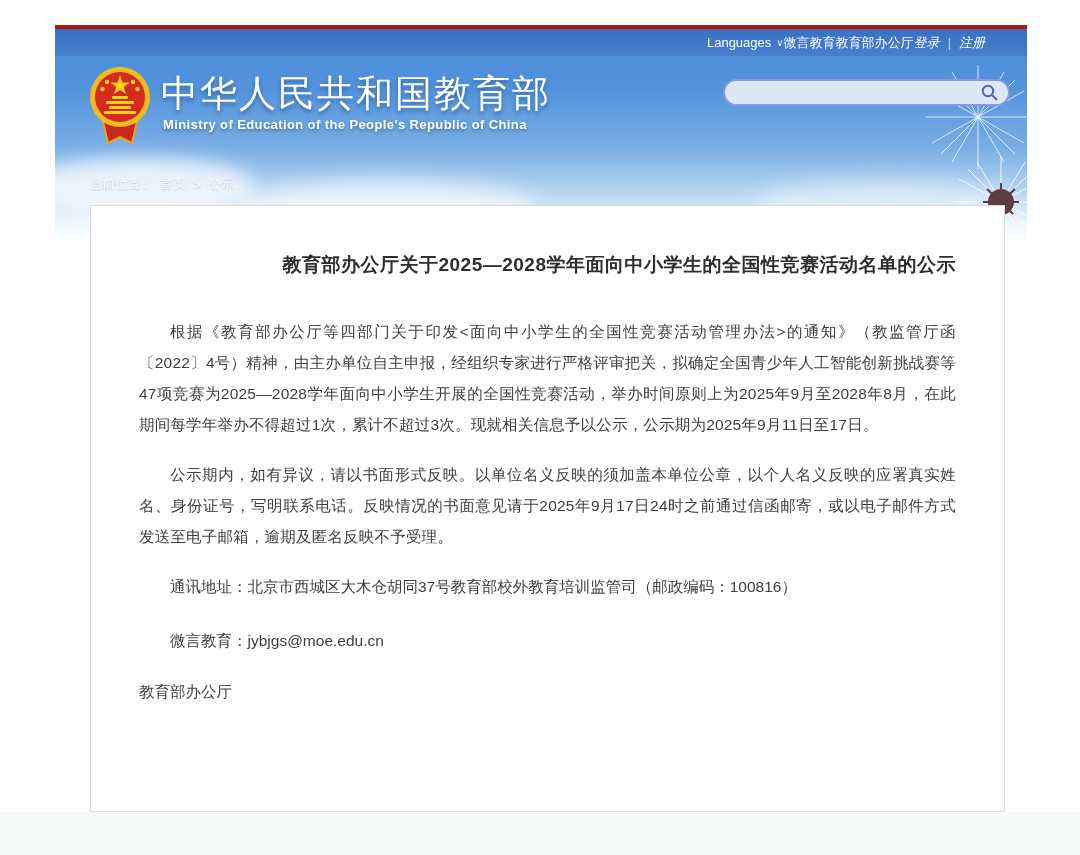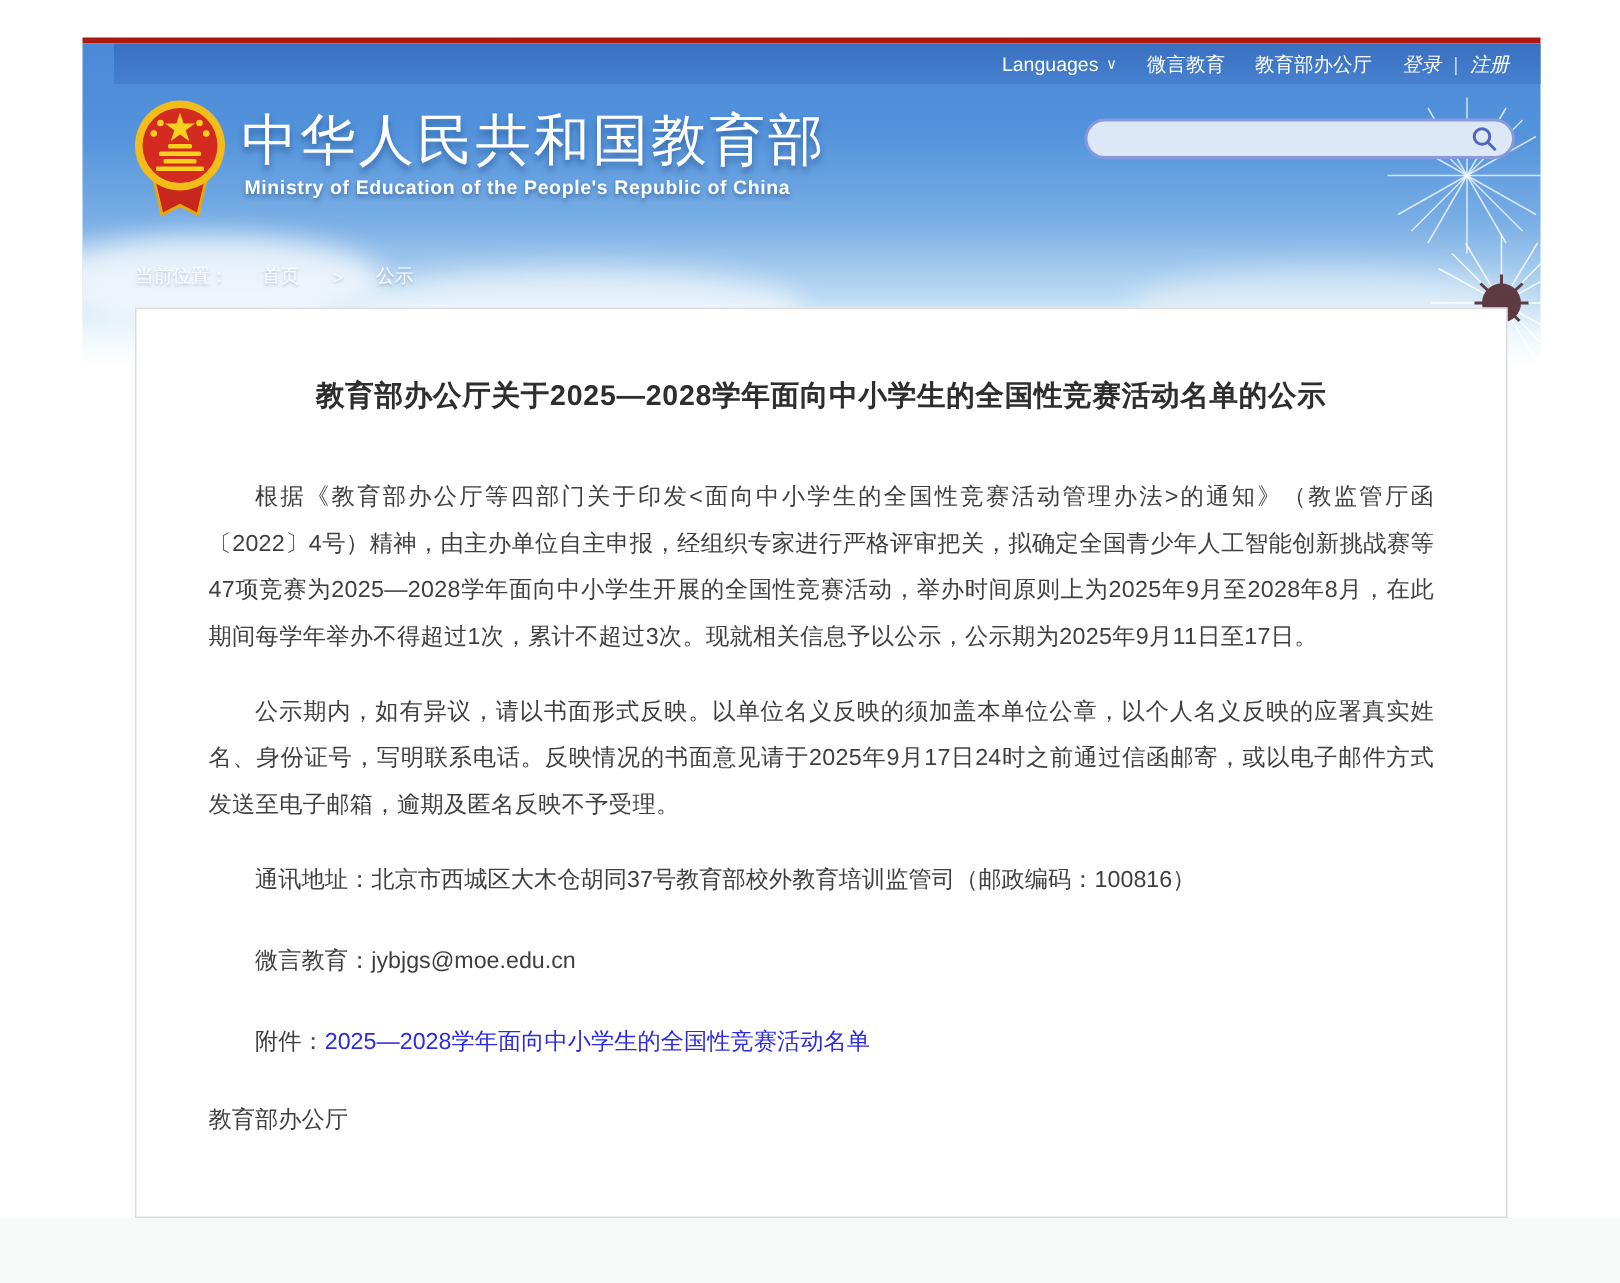--- a/index.html
+++ b/index.html
@@ -22,22 +22,22 @@
   .cloud { position:absolute; background:rgba(255,255,255,.75); border-radius:50%; filter:blur(9px); }
   .cloud.c1 { left:-30px; top:128px; width:230px; height:60px; }
   .cloud.c2 { left:180px; top:150px; width:300px; height:55px; opacity:.8; }
   .cloud.c3 { left:700px; top:150px; width:260px; height:50px; opacity:.55; }
 
   
   .topbar {
     position:absolute; left:0; top:0; width:100%; height:27px;
     background:linear-gradient(180deg,#3a6fc0,#4681cf);
     display:flex; justify-content:flex-end; align-items:center;
-    padding-right:42px; gap:20px;
-    font-size:13px; color:#ffffff;margin-left:21px;
+    padding-right:42px; 
+    font-size:13px; color:#ffffff;
   }
   .topbar .tb-item { cursor:pointer; white-space:nowrap; }
   .topbar .lang { display:flex; align-items:center; gap:5px; }
   .topbar .chev { font-size:10px; opacity:.9; }
   .topbar .auth { display:flex; align-items:center; gap:8px;font-style:italic; }
   .topbar .pipe { opacity:.7; }
 
   
   .emblem { position:absolute; left:33px; top:36px; width:64px; height:80px; }
   .site-title {
@@ -67,33 +67,33 @@
   .search-btn { width:30px; height:100%; border:none; background:transparent; cursor:pointer;
     display:flex; align-items:center; justify-content:center; padding-right:8px; }
 
   
   .dandelion { position:absolute; right:-6px; top:28px; width:150px; height:190px; pointer-events:none; }
 
   
   .breadcrumb {
     position:absolute; left:35px; top:151px;
     font-size:12.5px; color:rgba(255,255,255,.95);
-    display:flex; gap:22px; align-items:center;
+    display:flex; gap:8px; align-items:center;
     text-shadow:0 1px 2px rgba(60,100,150,.35);
   }
   .breadcrumb .crumb-link { cursor:pointer; }
 
   
   .panel {
     position:absolute; left:35px; top:180px; width:915px; height:607px;
     background:#ffffff; border:1px solid #dcdcdc;
     padding:45px 48px 0 48px; overflow:hidden;
   }
   .article-title {
-    text-align:center; font-size:19px; font-weight:bold; color:#2e2e2e;
+    text-align:right; font-size:19px; font-weight:bold; color:#2e2e2e;
     line-height:27px; margin-bottom:38px; letter-spacing:.5px;
   }
   .para {
     font-size:15.5px; color:#3f3f3f; line-height:31px;
     text-indent:2em; text-align:justify; letter-spacing:.2px;
   }
   .para.p1 { margin-bottom:19px; }
   .para.p2 { margin-bottom:19px; }
   .line { font-size:15.5px; color:#3f3f3f; line-height:31px; text-indent:2em; margin-bottom:23px; }
   .line .mail { color:#3f3f3f; }
@@ -226,20 +226,19 @@
     <div class="panel">
       <h1 class="article-title">教育部办公厅关于2025—2028学年面向中小学生的全国性竞赛活动名单的公示</h1>
 
       <p class="para p1">根据《教育部办公厅等四部门关于印发&lt;面向中小学生的全国性竞赛活动管理办法&gt;的通知》（教监管厅函〔2022〕4号）精神，由主办单位自主申报，经组织专家进行严格评审把关，拟确定全国青少年人工智能创新挑战赛等47项竞赛为2025—2028学年面向中小学生开展的全国性竞赛活动，举办时间原则上为2025年9月至2028年8月，在此期间每学年举办不得超过1次，累计不超过3次。现就相关信息予以公示，公示期为2025年9月11日至17日。</p>
       <p class="para p2">公示期内，如有异议，请以书面形式反映。以单位名义反映的须加盖本单位公章，以个人名义反映的应署真实姓名、身份证号，写明联系电话。反映情况的书面意见请于2025年9月17日24时之前通过信函邮寄，或以电子邮件方式发送至电子邮箱，逾期及匿名反映不予受理。</p>
 
       <p class="line">通讯地址：北京市西城区大木仓胡同37号教育部校外教育培训监管司（邮政编码：100816）</p>
 
       <p class="line"><span>微言教育：</span><span class="mail">jybjgs@moe.edu.cn</span></p>
 
-      <p class="line attachment"><span>附件：</span><span class="att-link">2025—2028学年面向中小学生的全国性竞赛活动名单</span></p>
 
       <p class="signature">教育部办公厅</p>
     </div>
   </div>
 
   <div class="bottom-strip"></div>
 </div>
 
 </body></html>

